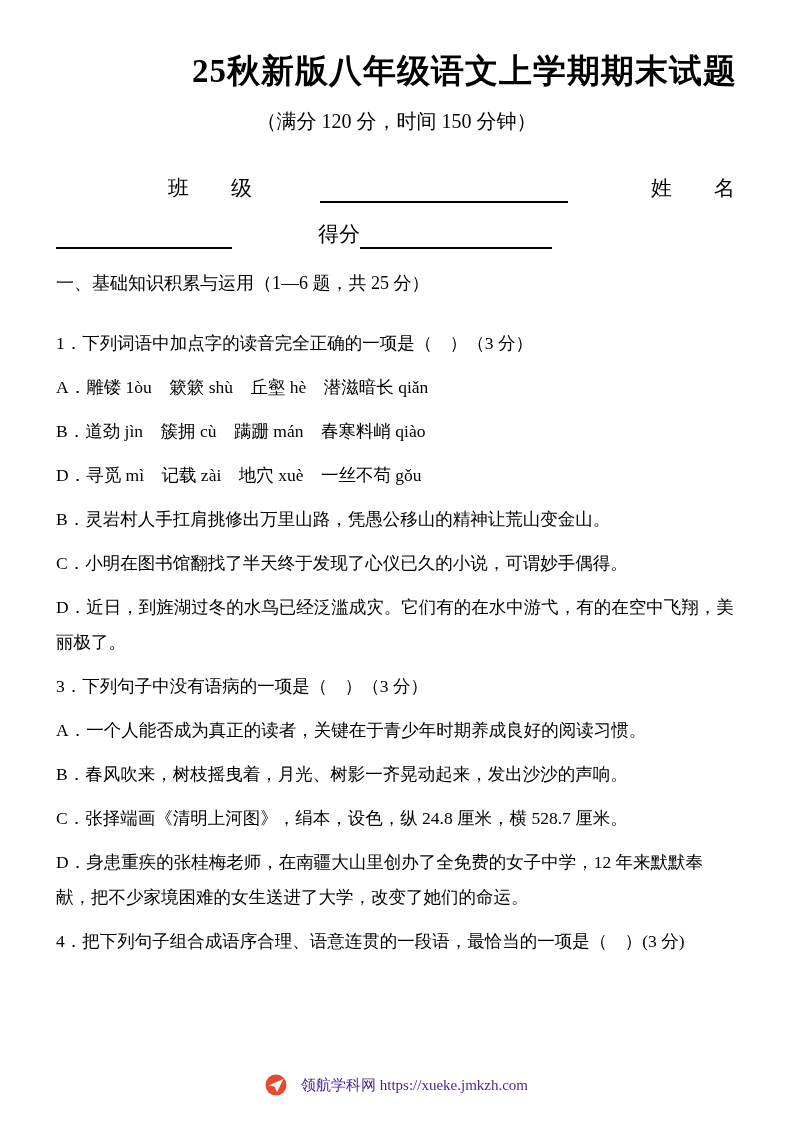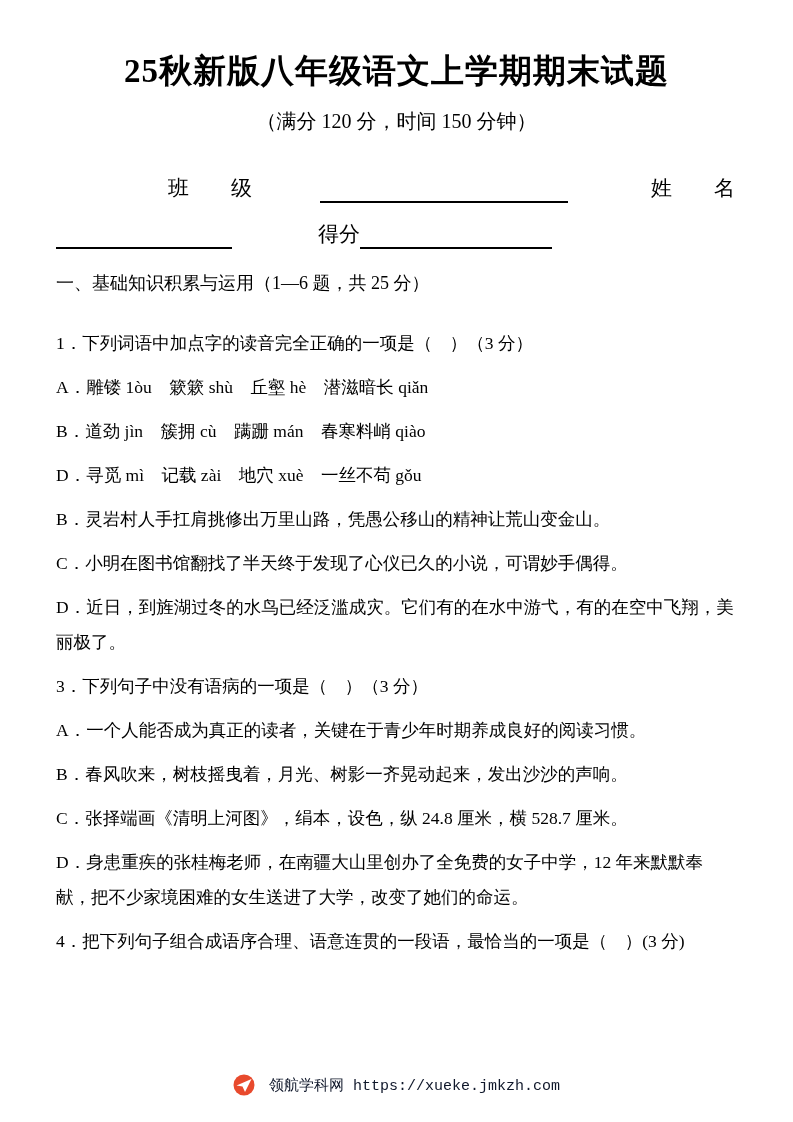--- a/index.html
+++ b/index.html
@@ -17,21 +17,21 @@
     padding: 52px 56px 14px 56px;
     display: flex;
     flex-direction: column;
     font-family: "Liberation Serif", "DejaVu Serif", serif;
     color: #000000;
     overflow: hidden;
   }
   .title {
     font-size: 33px;
     font-weight: 700;
-    text-align: center;
+    text-align: right;
     margin: 0 0 16px 0;
     letter-spacing: 1px;
     line-height: 1.2;
   }
   .subtitle {
     font-size: 20px;
     text-align: center;
     margin: 0 0 20px 0;
   }
   .fieldrow {
@@ -63,23 +63,23 @@
     line-height: 2.0;
     margin: 0 0 9px 0;
   }
   .footer {
     margin-top: auto;
     display: flex;
     align-items: center;
     justify-content: center;
     gap: 14px;
     padding: 10px 0 12px 0;
-    font-family: Liberation Mono, monospace;
+    font-family: Liberation Serif, serif;
     font-size: 15px;
-    color: #0f172a;
+    color: #4c1d95;
   }
   .logo {
     display: inline-flex;
     width: 22px;
     height: 22px;
   }
   .footer-text { cursor: pointer; }
 </style>
 </head>
 <body>

